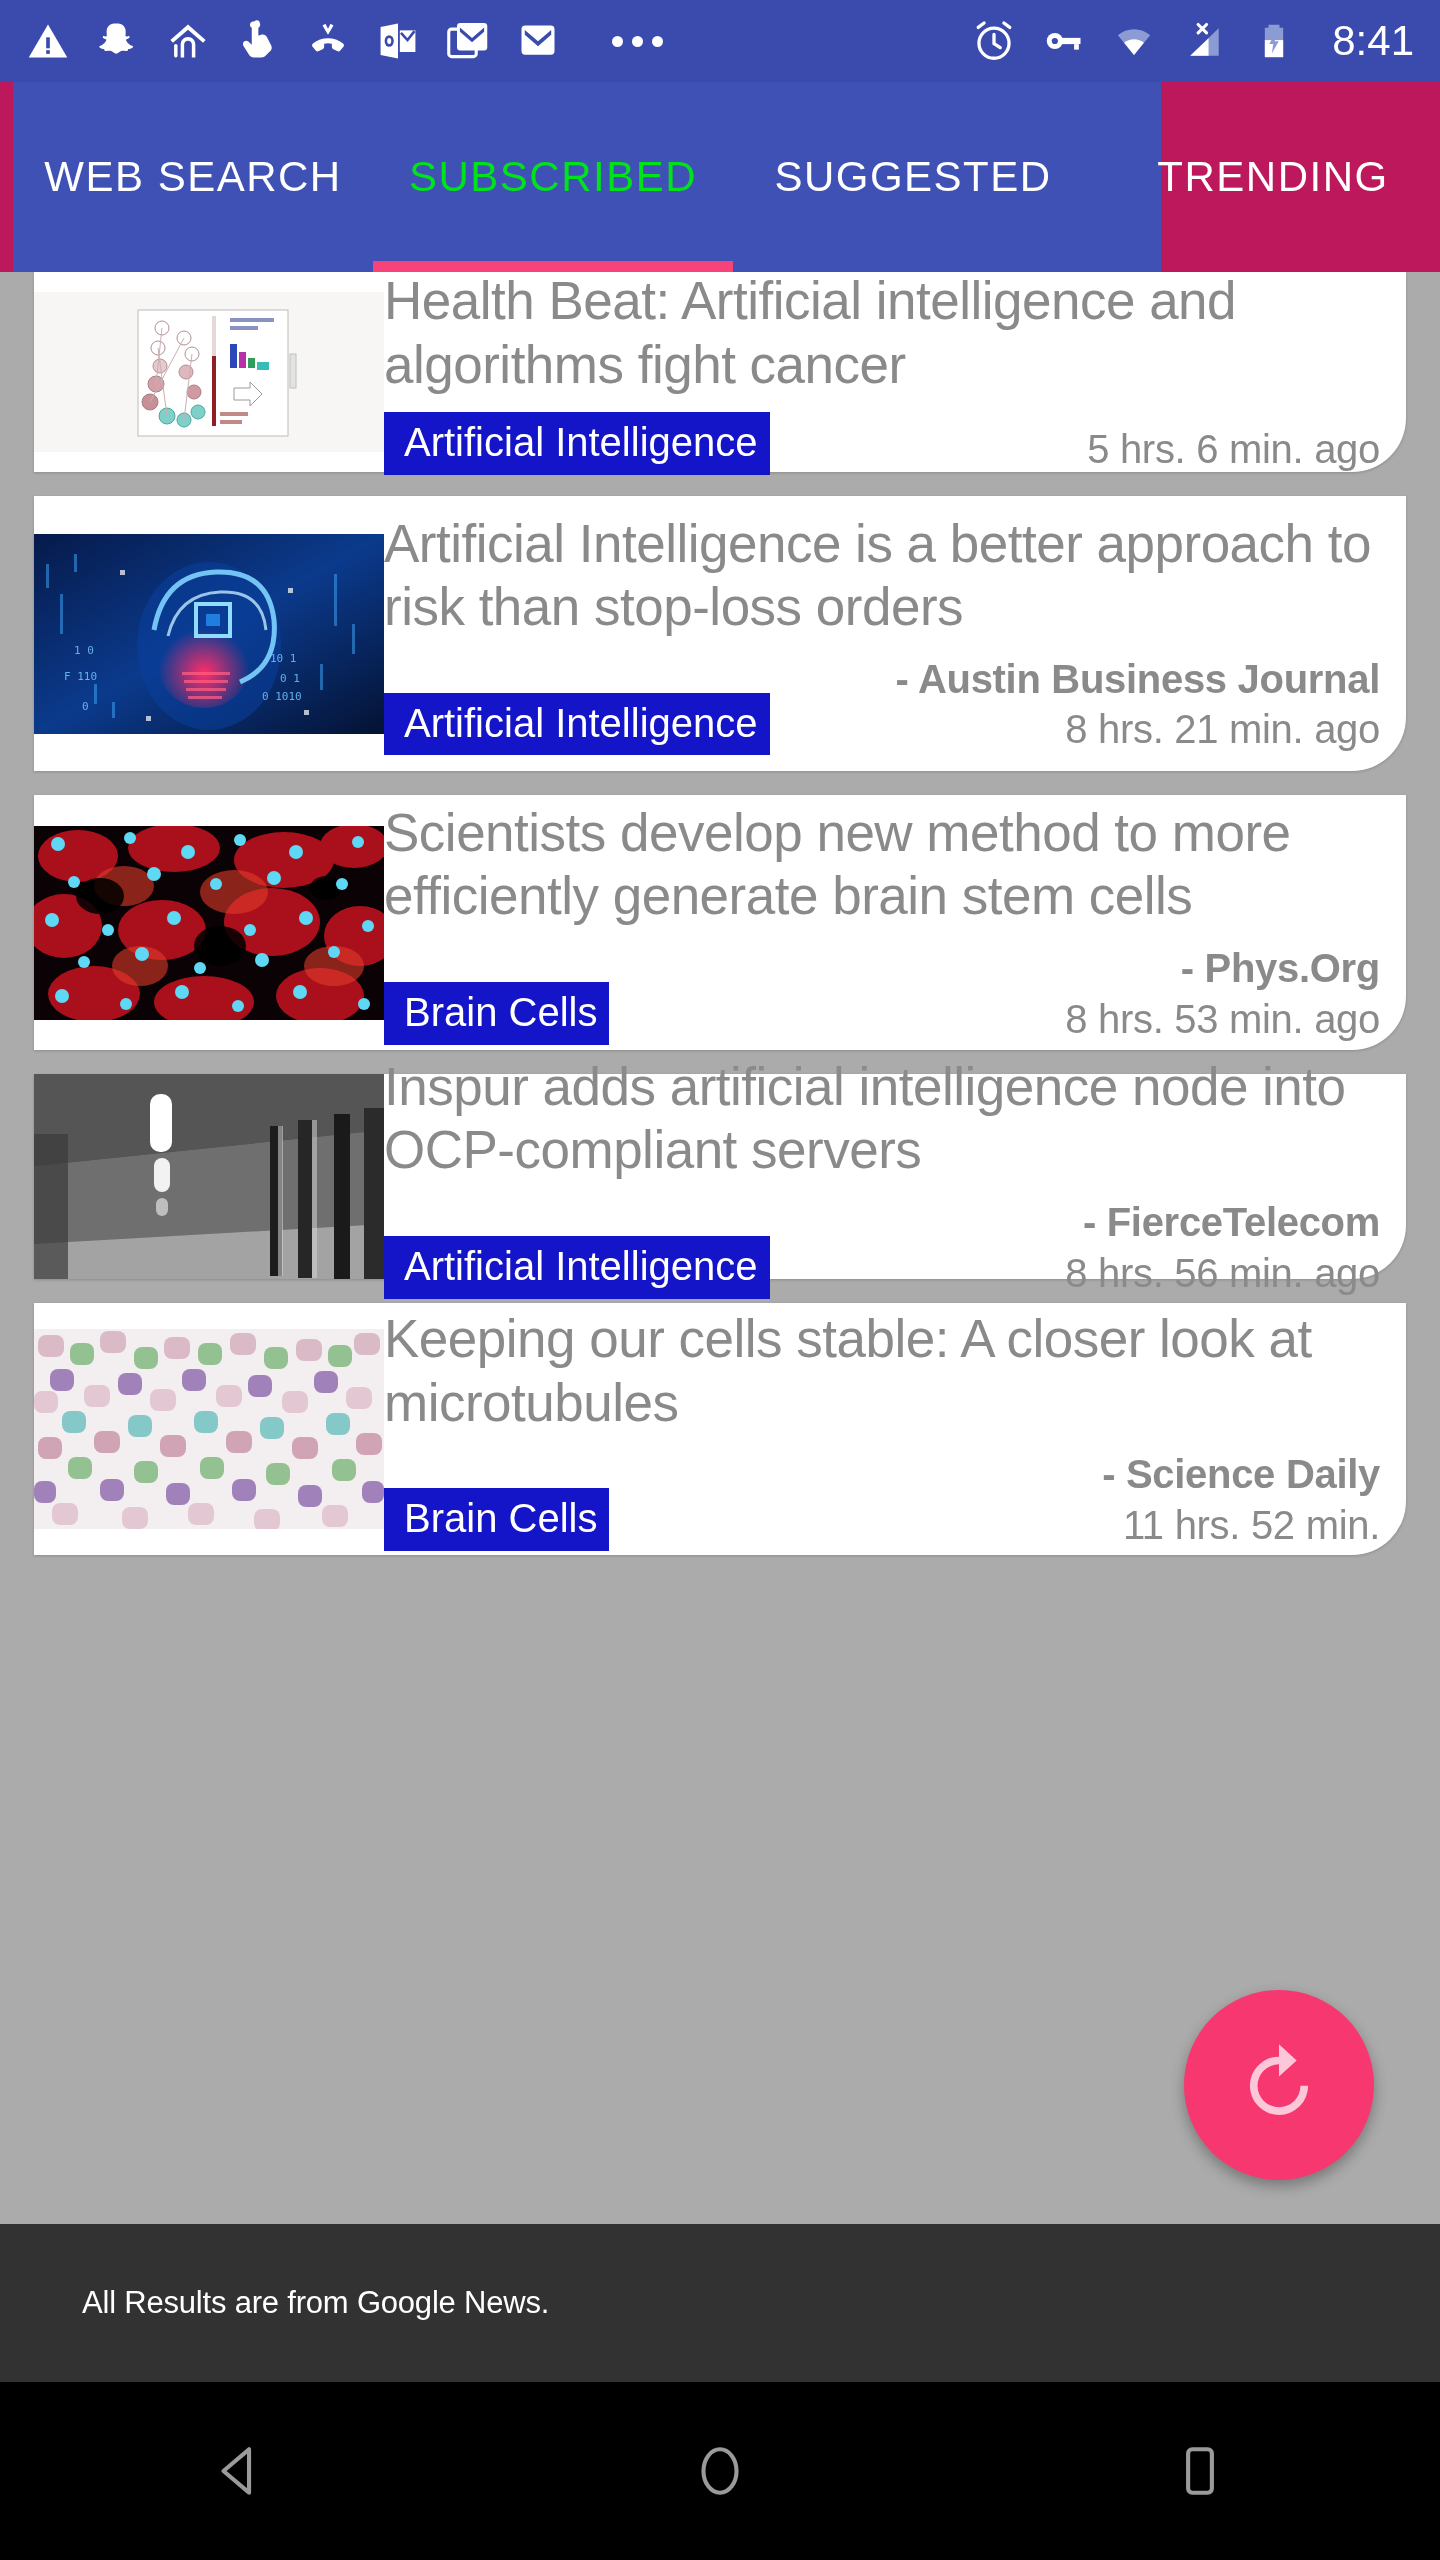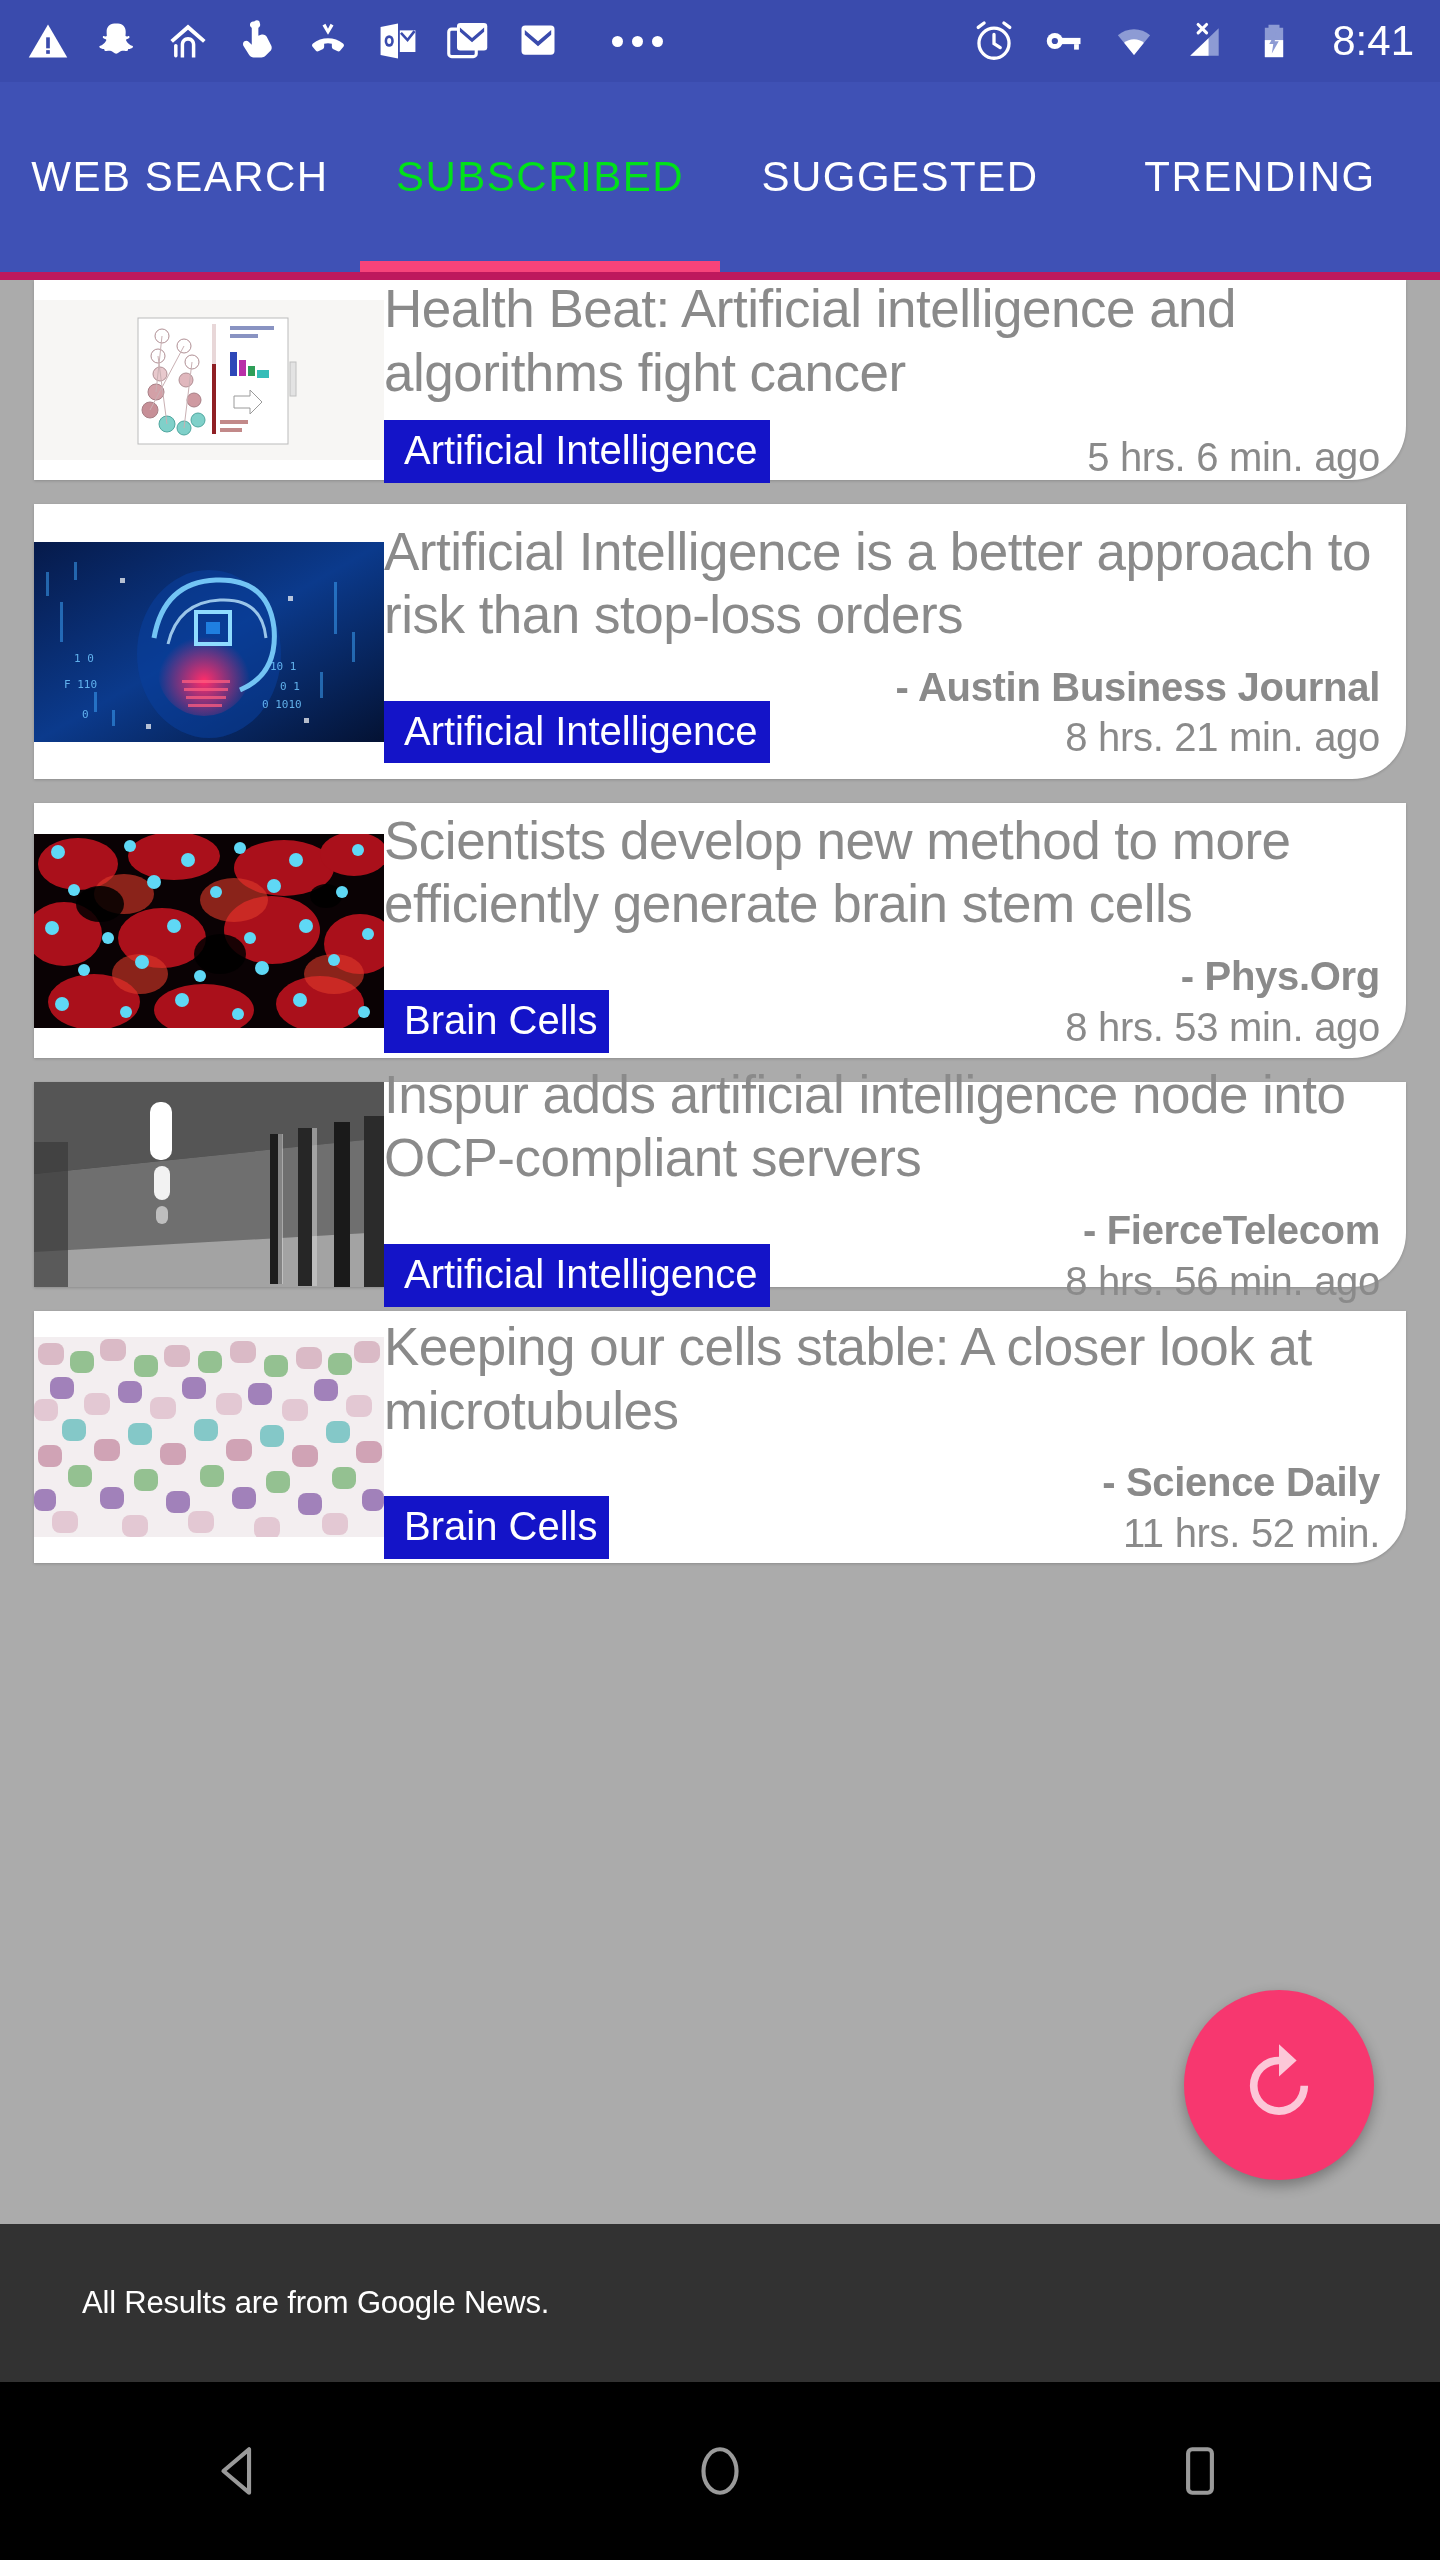--- a/index.html
+++ b/index.html
@@ -18,21 +18,21 @@
   }
   .status-left { display: flex; align-items: center; gap: 26px; padding-left: 26px; flex: 1; }
   .status-right { display: flex; align-items: center; gap: 26px; padding-right: 26px; }
   .sicon { width: 44px; height: 44px; display: block; fill: #ffffff; }
   .clock-text { color: #ffffff; font-size: 42px; font-weight: 400; letter-spacing: 0px; margin-left: 10px; }
   .dots-icon { display: flex; gap: 9px; align-items: center; margin-left: 26px; }
   .dots-icon i { width: 11px; height: 11px; border-radius: 50%; background: #fff; display: block; }
 
   
   .tab-bar {
-    position: absolute; top: 82px; left: 0; width: 1440px; height: 190px;
+    position: absolute; top: 82px; left: 13px; width: 1148px; height: 190px;
     background: #3f51b5;
   }
   .tab-strip {
     position: absolute; left: 0; bottom: 0; width: 1440px; height: 190px;
     display: flex; align-items: center;
   }
   .tab {
     height: 190px; display: flex; align-items: center; justify-content: center;
     color: #ffffff; font-size: 42px; font-weight: 400; letter-spacing: 1.5px;
     white-space: nowrap; position: relative; flex-shrink: 0;
@@ -41,21 +41,21 @@
   .tab.t1 { width: 360px; color: #00e219; }
   .tab.t2 { width: 360px; }
   .tab.t3 { width: 360px; }
   .tab-indicator {
     position: absolute; bottom: 0; left: 360px; width: 360px; height: 11px;
     background: #f7437a;
   }
 
   
   .feed {
-    position: absolute; top: 280px; left: 0; width: 1440px; height: 1952px;
+    position: absolute; top: 272px; left: 0; width: 1440px; height: 1952px;
     background: #ababab; overflow: hidden;
   }
   .card {
     position: relative; background: #ffffff; margin: 0 34px 24px 34px;
     border-bottom-right-radius: 54px;
     box-shadow: 0 1px 3px rgba(0,0,0,0.18);
     display: flex; padding: 0;
   }
   .card-thumb {
     flex: 0 0 350px; width: 350px; display: flex; align-items: center;

